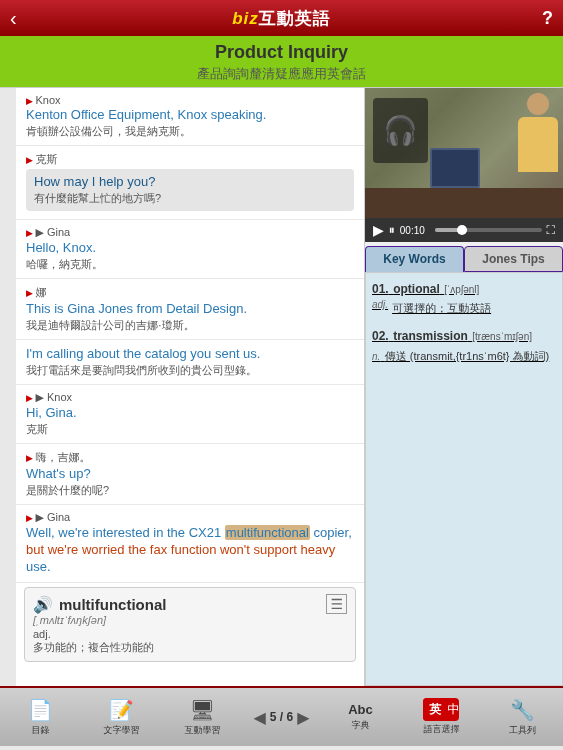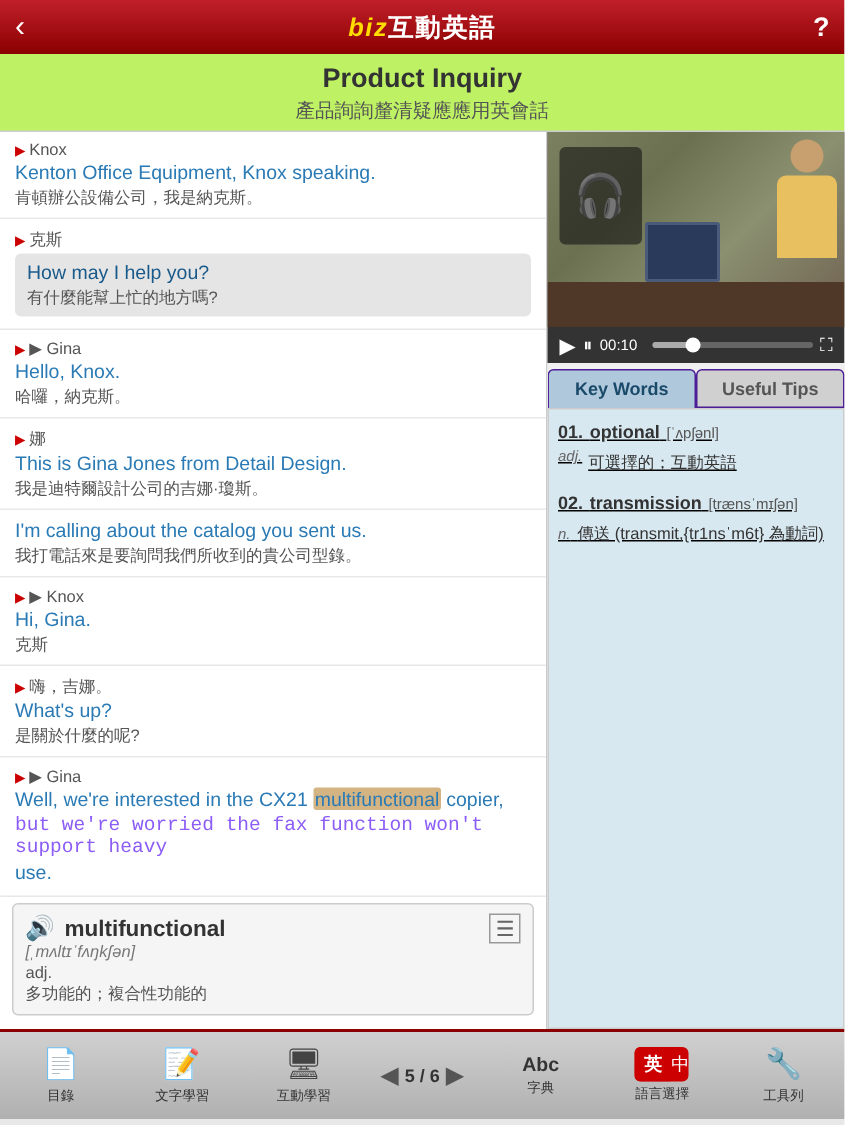--- a/index.html
+++ b/index.html
@@ -16,29 +16,29 @@
     #top-bar .help-btn {
       position: absolute; right: 10px; color: white; font-size: 18px; font-weight: bold; cursor: pointer;
     }
     #top-bar .title {
       color: white; font-size: 17px; font-weight: bold; letter-spacing: 1px;
     }
     #top-bar .title span.biz { color: #ffdd00; font-style: italic; font-weight: 900; }
 
     
     #page-title-area {
-      background: #bef264; text-align: center; padding: 6px 10px 4px;
+      background: #84cc16; text-align: center; padding: 6px 10px 4px;
       border-bottom: 1px solid #ccc;
     }
     #page-title-area .en-title { font-size: 18px; color: #333; font-weight: bold; }
     #page-title-area .zh-title { font-size: 13px; color: #555; margin-top: 2px; }
 
     
     #main-content {
-      display: flex; width: 100%; height: calc(750px - 36px - 56px - 60px);
+      display: flex; width: 100%; height: calc(750px - 36px - 56px - 60px); padding-left: 16px;
     }
 
     
     #left-panel {
       width: 365px; background: white; overflow-y: auto; border-right: 1px solid #ccc;
     }
 
     .dialogue-section { padding: 6px 10px; border-bottom: 1px solid #e8e8e8; }
     .speaker-label { font-size: 11px; color: #555; margin-bottom: 1px; }
     .speaker-label::before { content: '▶ '; color: #cc0000; font-size: 9px; }
@@ -219,21 +219,21 @@
       <div class="speaker-label">嗨，吉娜。</div>
       <div class="en-line">What's up?</div>
       <div class="zh-line">是關於什麼的呢?</div>
     </div>
 
     <div class="dialogue-section">
       <div class="speaker-label">▶ Gina</div>
       <div class="en-line">
         Well, we're interested in the CX21 <span class="highlight-word">multifunctional</span> copier,
       </div>
-      <div class="en-line" style="color:#8b5cf6;font-size:13px;font-family:Liberation Mono, monospace;">but we're worried the fax function won't support heavy</div>
+      <div class="en-line" style="color:#c2410c;font-size:13px;">but we're worried the fax function won't support heavy</div>
       <div class="en-line" style="color:#2a7ab5;font-size:13px;">use.</div>
     </div>
 
     <div class="word-popup-area">
       <div class="word-popup-header">
         <span class="speaker-icon">🔊</span>
         <span class="word-title">multifunctional</span>
         <span class="word-list-icon">☰</span>
       </div>
       <div class="word-phonetic">[ˌmʌltɪˈfʌŋkʃən]</div>
@@ -270,21 +270,21 @@
       <span class="time-display">00:10</span>
       <div class="progress-bar">
         <div class="progress-fill"></div>
         <div class="progress-thumb"></div>
       </div>
       <span class="fullscreen-btn">⛶</span>
     </div>
 
     <div id="kw-tabs">
       <div class="kw-tab active">Key Words</div>
-      <div class="kw-tab inactive">Useful Tips</div>
+      <div class="kw-tab inactive">Jones Tips</div>
     </div>
 
     <div id="kw-content">
       <div class="kw-item">
         <span class="kw-number">01.</span>
         <span class="kw-word">optional</span>
         <span class="kw-phonetic">[ˈʌpʃənl]</span>
         <div style="display:flex;gap:4px;margin-top:2px;">
           <span class="kw-pos">adj.</span>
           <span class="kw-def">可選擇的；互動英語</span>

